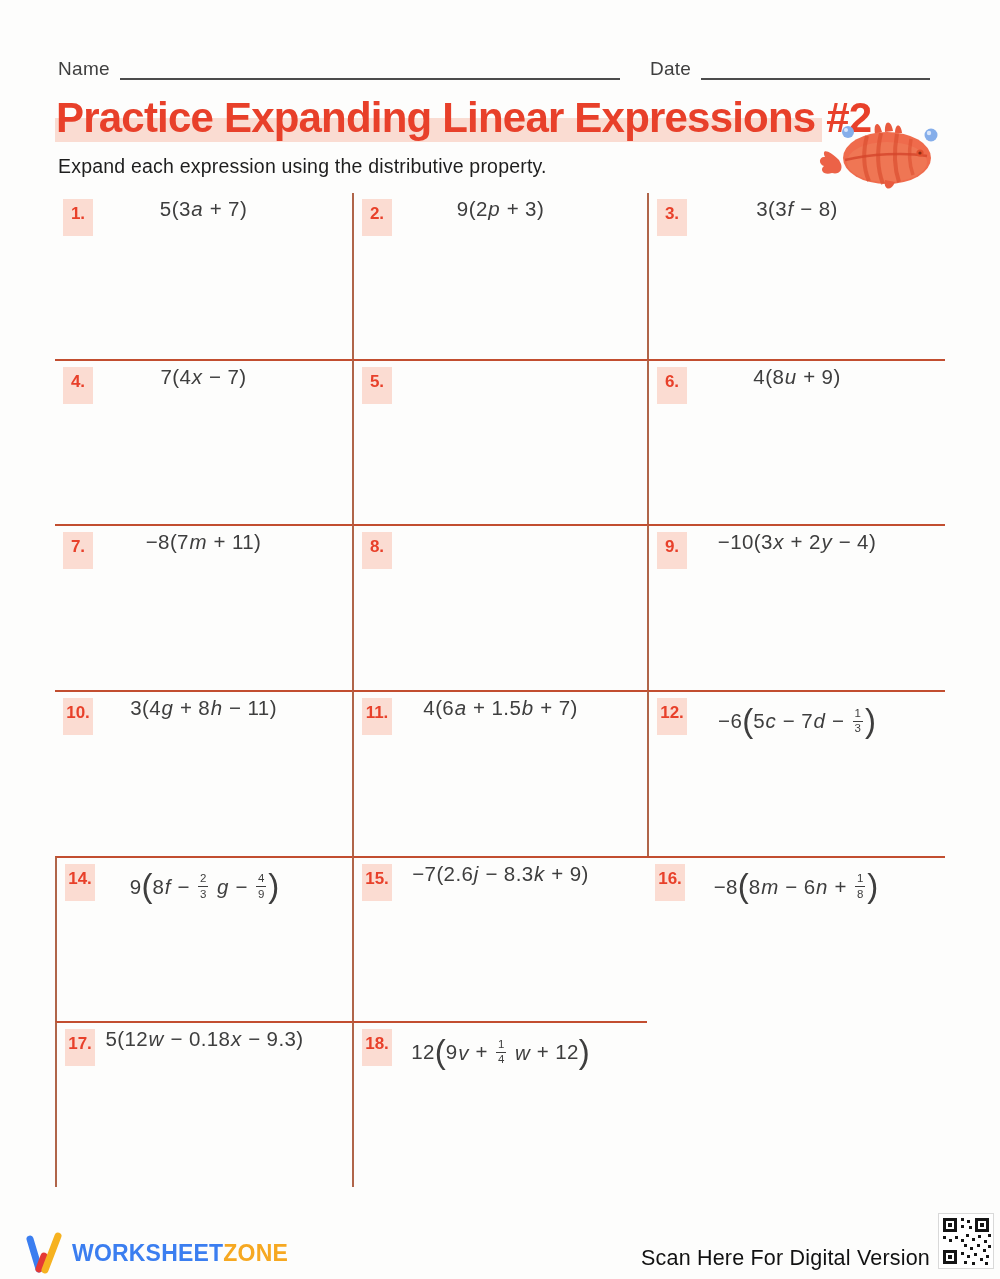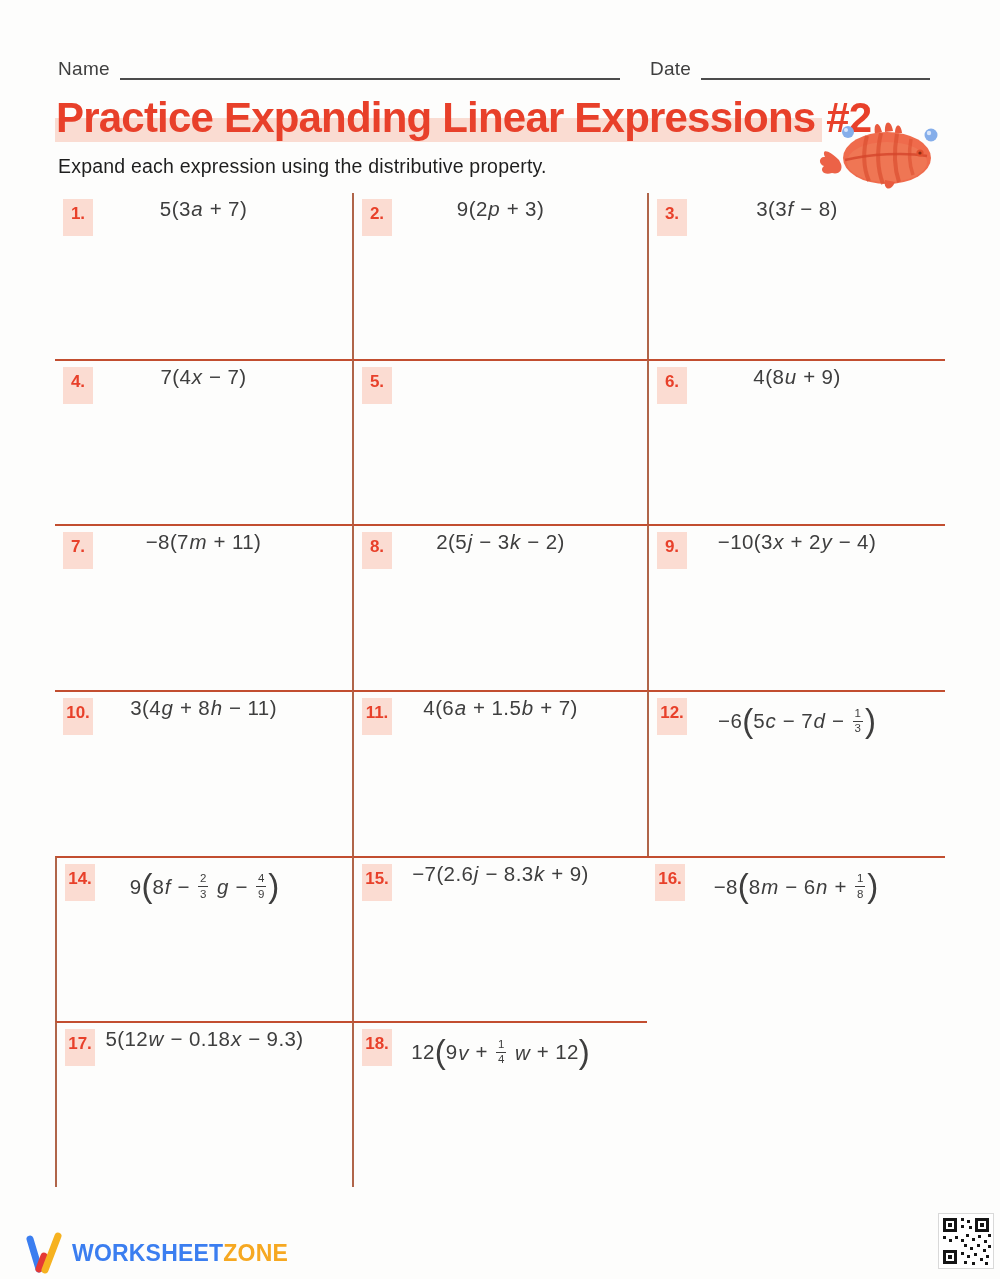--- a/index.html
+++ b/index.html
@@ -198,21 +198,20 @@
       <div class="cell bt bl">
         <div class="badge">6.</div>
         <div class="expr">4<span class="paren">(</span>8<span class="var">u</span> + 9<span class="paren">)</span></div>
       </div>
       <div class="cell bt">
         <div class="badge">7.</div>
         <div class="expr">−8<span class="paren">(</span>7<span class="var">m</span> + 11<span class="paren">)</span></div>
       </div>
       <div class="cell bt bl">
         <div class="badge">8.</div>
-        <div class="expr">2<span class="paren">(</span>5<span class="var">j</span> − 3<span class="var">k</span> − 2<span class="paren">)</span></div>
       </div>
       <div class="cell bt bl">
         <div class="badge">9.</div>
         <div class="expr">−10<span class="paren">(</span>3<span class="var">x</span> + 2<span class="var">y</span> − 4<span class="paren">)</span></div>
       </div>
       <div class="cell bt">
         <div class="badge">10.</div>
         <div class="expr">3<span class="paren">(</span>4<span class="var">g</span> + 8<span class="var">h</span> − 11<span class="paren">)</span></div>
       </div>
       <div class="cell bt bl">
@@ -264,20 +263,21 @@
     <svg class="logo-mark" viewBox="0 0 38 42">
       <path d="M4,7 L13,37" stroke="#3b7ef0" stroke-width="7" stroke-linecap="round" fill="none"></path>
       <path d="M13,37 L18,24" stroke="#e53935" stroke-width="7" stroke-linecap="round" fill="none"></path>
       <path d="M19,38 L32,4" stroke="#f6b220" stroke-width="7" stroke-linecap="round" fill="none"></path>
     </svg>
     <span class="logo-text">
       <span class="logo-worksheet">WORKSHEET</span><span class="logo-zone">ZONE</span>
     </span>
   </div>
 
+  <div class="scan-text">Scan Here For Digital Version</div>
 
   <div class="qr-wrap">
     <svg width="54" height="54" viewBox="0 0 54 54">
       <rect width="54" height="54" fill="#fff"></rect>
 
       <g fill="#141414">
         <rect x="4" y="4" width="14" height="14"></rect>
           <rect x="36" y="4" width="14" height="14"></rect>
           <rect x="4" y="36" width="14" height="14"></rect>
       </g>

